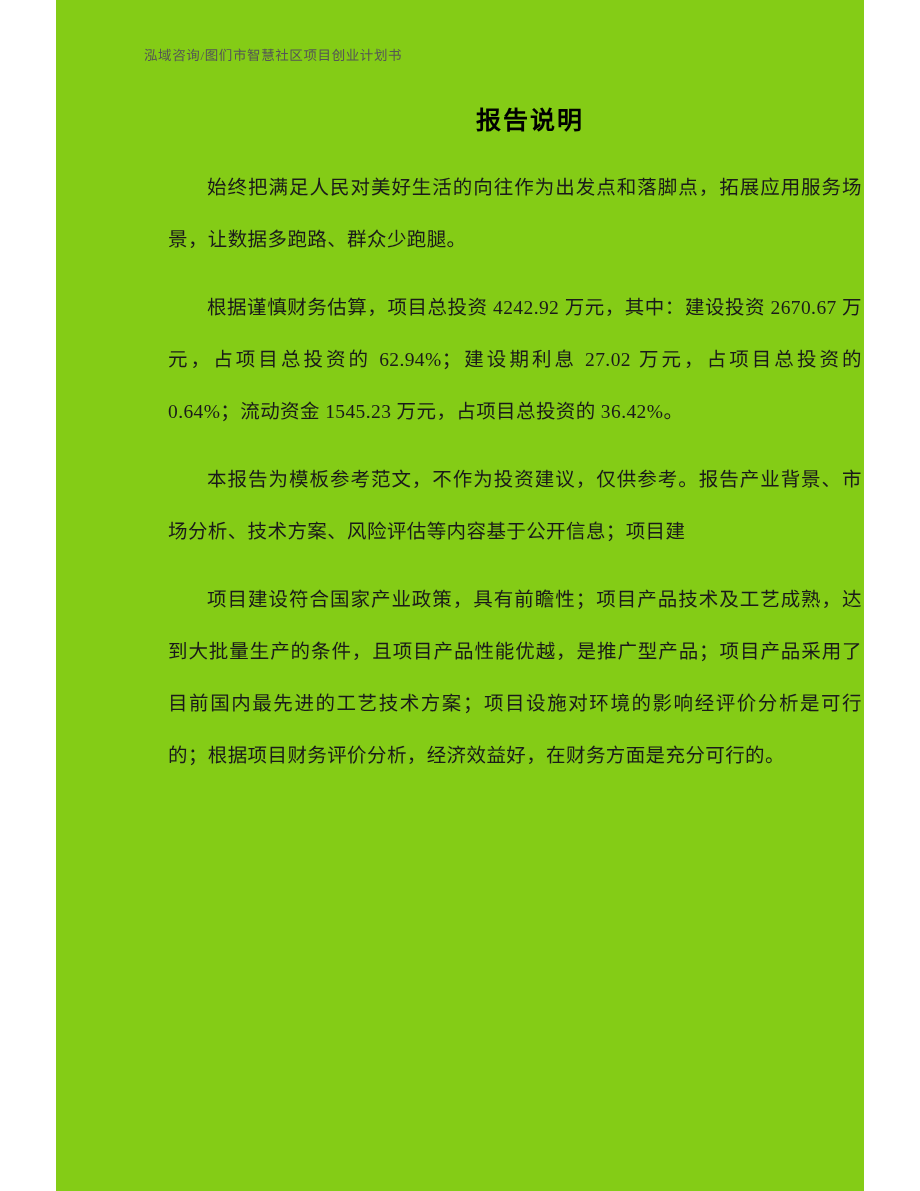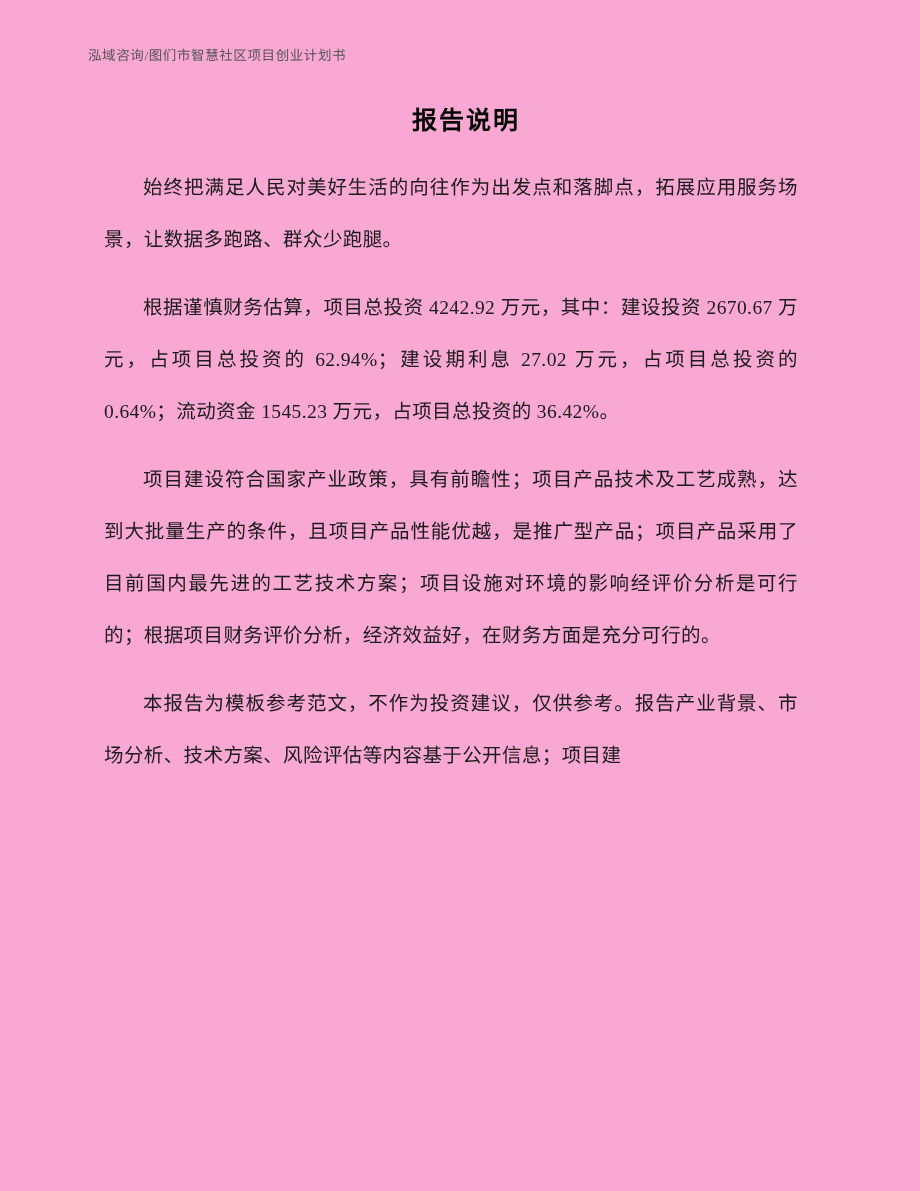--- a/index.html
+++ b/index.html
@@ -2,43 +2,43 @@
 <html lang="zh-CN"><head>
 <meta charset="utf-8">
 <style>
   html, body {
     margin: 0;
     padding: 0;
     background: #ffffff;
   }
   .page {
     position: relative;
-    width: 920px;
+    width: 808px;
     height: 1191px;
     margin: 0 auto;
-    background: #f9a8d4;
+    background: #84cc16;
     box-sizing: border-box;
     overflow: hidden;
     font-family: "Liberation Serif", "DejaVu Serif", serif;
     color: #000000;
   }
   .doc-header {
     position: absolute;
     left: 88px;
     top: 46px;
     font-family: "Liberation Serif", "DejaVu Serif", serif;
     font-size: 13.5px;
     line-height: 20px;
     color: #555555;
     letter-spacing: 0.6px;
     white-space: nowrap;
   }
   .content {
     position: absolute;
-    left: 88px;
+    left: 96px;
     top: 100px;
     width: 726px;
   }
   .doc-title {
     font-size: 25px;
     font-weight: bold;
     text-align: center;
     letter-spacing: 2px;
     margin: 0 0 26px 0;
     padding-left: 30px;
@@ -66,19 +66,19 @@
 
   <div class="content">
 
     <h1 class="doc-title">报告说明</h1>
 
     <p class="para">始终把满足人民对美好生活的向往作为出发点和落脚点，拓展应用服务场景，让数据多跑路、群众少跑腿。</p>
 
     <p class="para">根据谨慎财务估算，项目总投资 4242.92 万元，其中：建设投资 2670.67 万元，占项目总投资的 62.94%；建设期利息 27.02 万元，占项目总投资的 0.64%；流动资金 1545.23 万元，占项目总投资的 36.42%。</p>
 
 
+    <p class="para">本报告为模板参考范文，不作为投资建议，仅供参考。报告产业背景、市场分析、技术方案、风险评估等内容基于公开信息；项目建</p>
+
     <p class="para">项目建设符合国家产业政策，具有前瞻性；项目产品技术及工艺成熟，达到大批量生产的条件，且项目产品性能优越，是推广型产品；项目产品采用了目前国内最先进的工艺技术方案；项目设施对环境的影响经评价分析是可行的；根据项目财务评价分析，经济效益好，在财务方面是充分可行的。</p>
-
-    <p class="para">本报告为模板参考范文，不作为投资建议，仅供参考。报告产业背景、市场分析、技术方案、风险评估等内容基于公开信息；项目建</p>
 
   </div>
 
 </div>
 
 </body></html>

